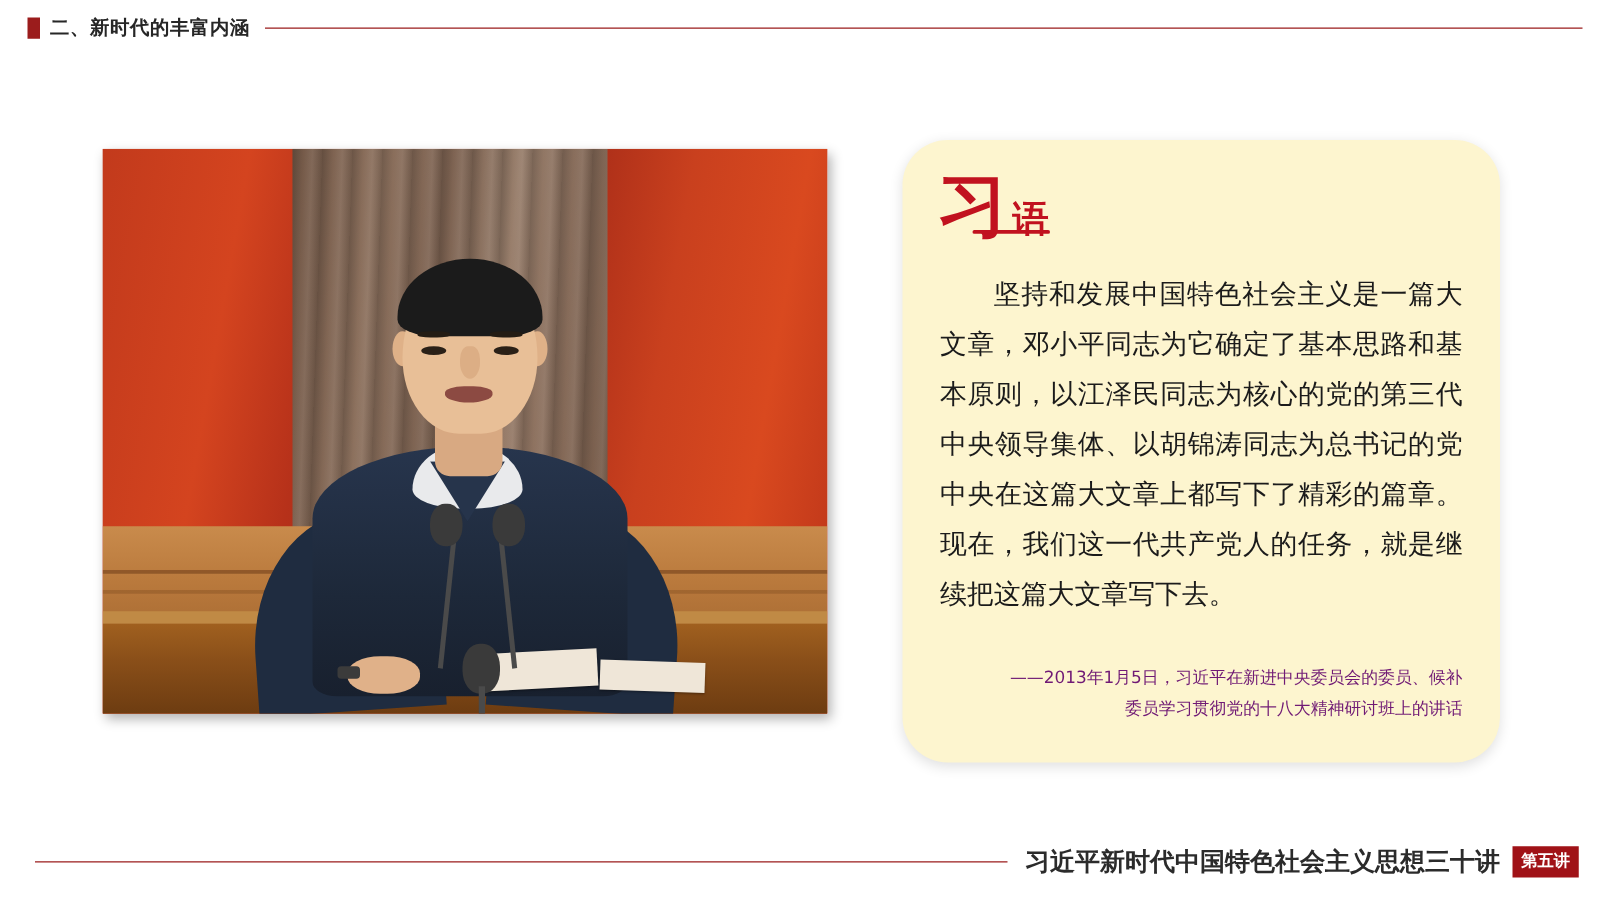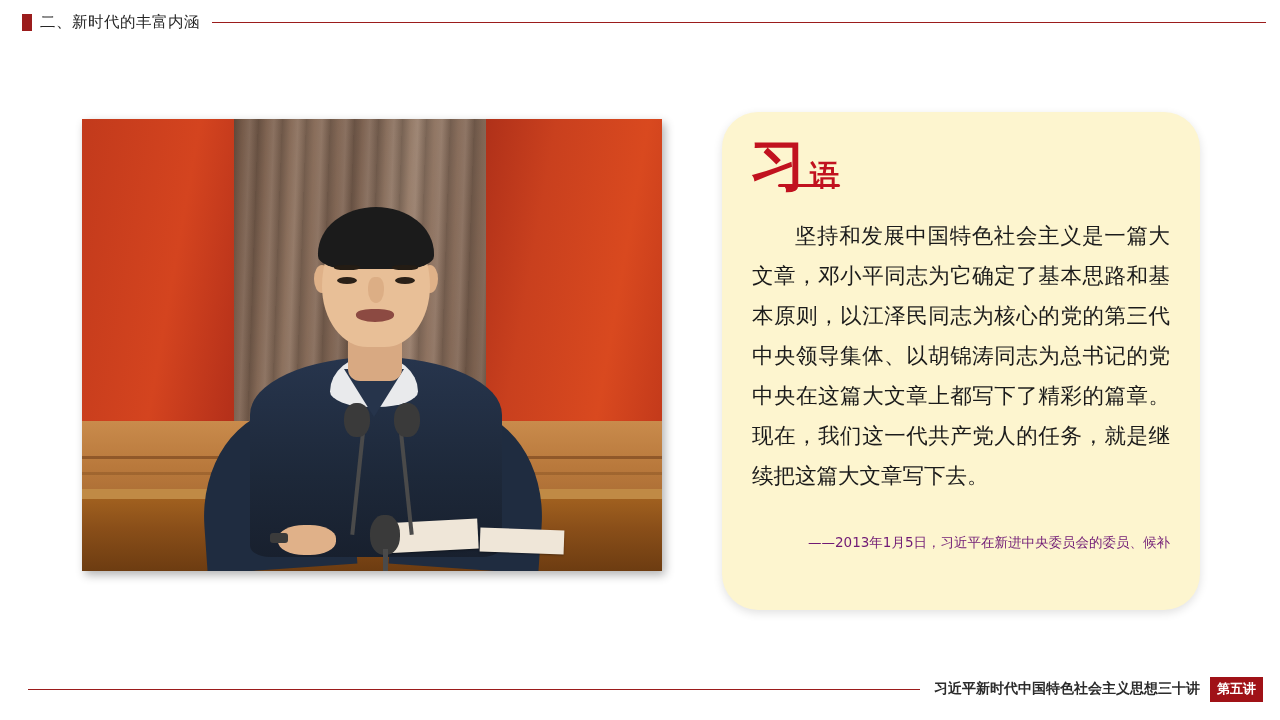--- a/index.html
+++ b/index.html
@@ -28,21 +28,21 @@
   .header-accent {
     width: 10px;
     height: 17px;
     background: #9b1c1c;
     margin-left: 22px;
     margin-right: 0px;
     flex: 0 0 auto;
   }
   .header-title {
     font-size: 15.5px;
-    font-weight: normal;
+    font-weight: bold;
     color: #262626;
     letter-spacing: 0.5px;
     margin-left: 8px;
     white-space: nowrap;
     flex: 0 0 auto;
   }
   .header-rule {
     flex: 1 1 auto;
     height: 1px;
     background: #9b1c1c;
@@ -365,21 +365,21 @@
     align-items: center;
   }
   .footer-rule {
     flex: 1 1 auto;
     height: 1px;
     background: #9b1c1c;
     margin-left: 28px;
     margin-right: 14px;
   }
   .footer-title {
-    font-size: 14px;
+    font-size: 20px;
     font-weight: bold;
     color: #2b2b2b;
     white-space: nowrap;
     flex: 0 0 auto;
   }
   .footer-badge {
     flex: 0 0 auto;
     margin-left: 10px;
     margin-right: 17px;
     background: #a01217;
@@ -446,20 +446,21 @@
   <div class="xi-logo">
     <span class="xi-char">习</span>
     <span class="yu-char">语</span>
   </div>
   <div class="yu-underline"></div>
 
   <div class="quote-body">坚持和发展中国特色社会主义是一篇大文章，邓小平同志为它确定了基本思路和基本原则，以江泽民同志为核心的党的第三代中央领导集体、以胡锦涛同志为总书记的党中央在这篇大文章上都写下了精彩的篇章。现在，我们这一代共产党人的任务，就是继续把这篇大文章写下去。</div>
 
   <div class="quote-source">
     <div>——2013年1月5日，习近平在新进中央委员会的委员、候补</div>
+    <div>委员学习贯彻党的十八大精神研讨班上的讲话</div>
   </div>
 </div>
 
 <div class="footer">
   <div class="footer-rule"></div>
   <div class="footer-title">习近平新时代中国特色社会主义思想三十讲</div>
   <div class="footer-badge">第五讲</div>
 </div>
 
 </body></html>

